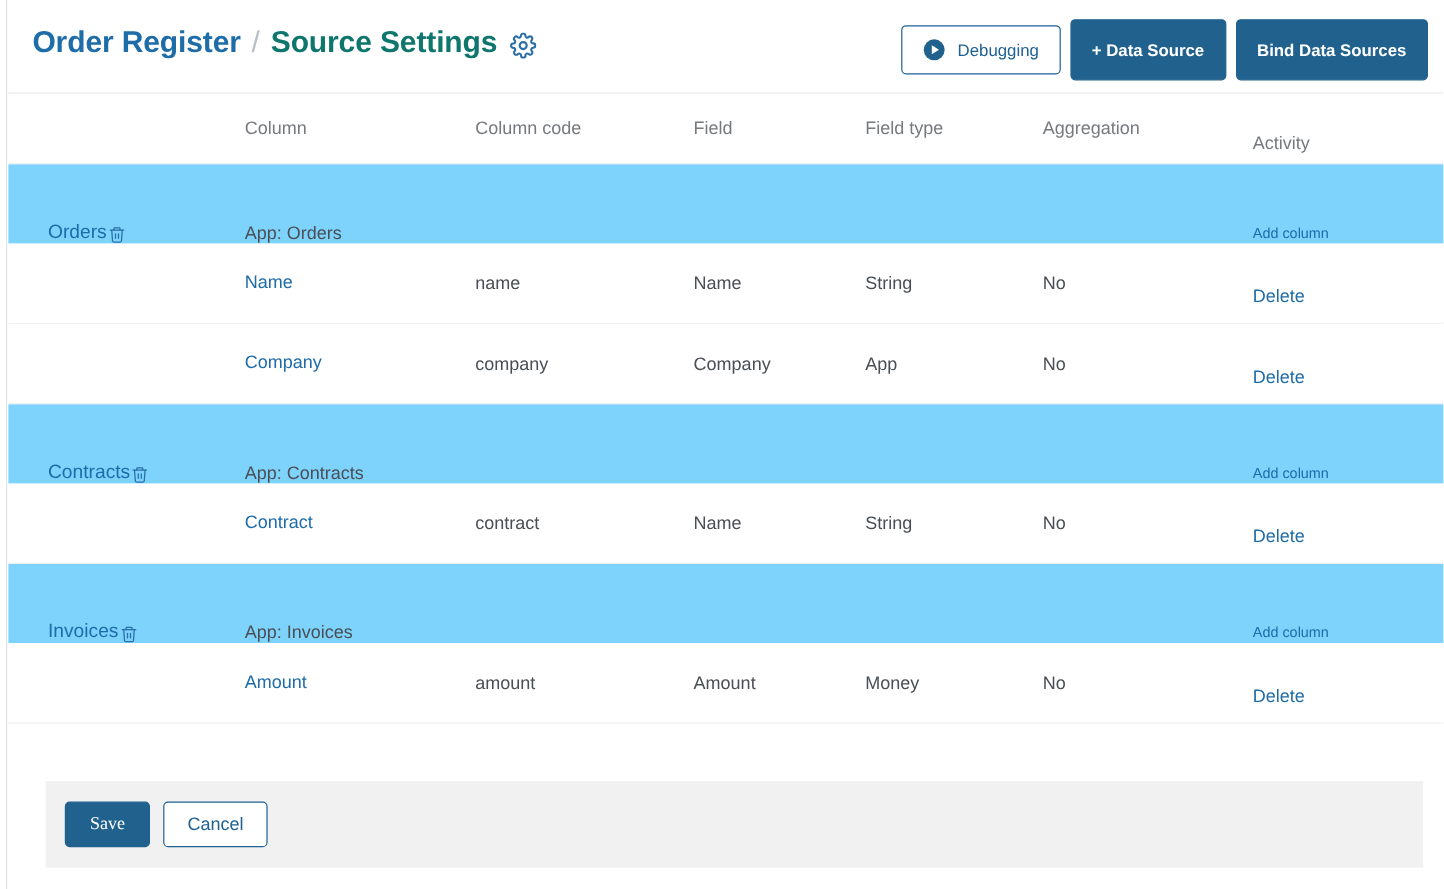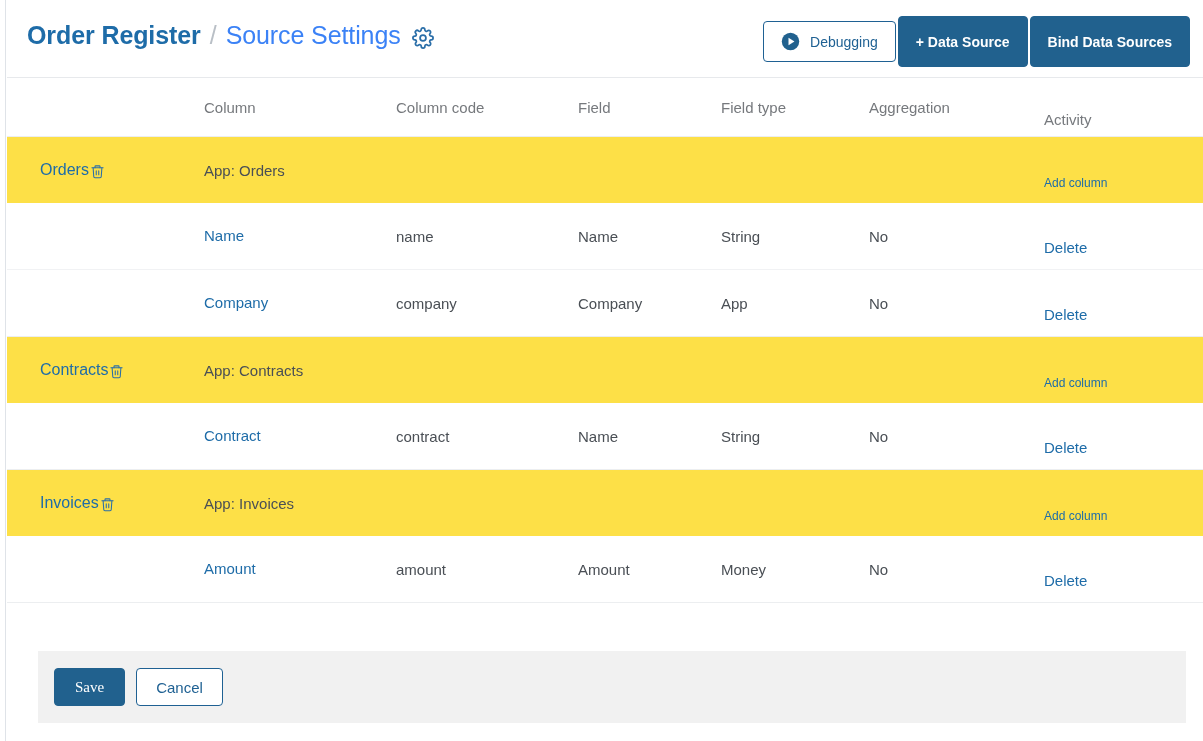--- a/index.html
+++ b/index.html
@@ -57,41 +57,41 @@
 
   .crumb-sep {
     font-size: 25px;
     color: #b9bfc6;
     margin: 0 9px;
     font-weight: normal;
   }
 
   .crumb-current {
     font-size: 25px;
-    font-weight: normal;
-    color: #3b82f6;
+    font-weight: bold;
+    color: #0f766e;
     letter-spacing: -0.1px;
   }
 
   .gear-icon {
     margin-left: 11px;
     display: inline-flex;
     align-items: center;
     cursor: pointer;
     position: relative;
     top: 2px;
   }
 
   .hdr-actions {
     position: absolute;
     right: 13px;
     top: 16px;
     display: flex;
     align-items: center;
-    gap: 2px;
+    gap: 8px;
   }
 
   .btn {
     font-family: "Liberation Sans", sans-serif;
     font-size: 14px;
     border-radius: 4px;
     cursor: pointer;
     display: inline-flex;
     align-items: center;
     justify-content: center;
@@ -133,21 +133,22 @@
   }
 
   .row-head {
     height: 58px;
     background: #ffffff;
     border-bottom: 1px solid #eceef0;
   }
 
   .row-group {
     height: 66px;
-    background: #fde047;
+    background: #7dd3fc;
+    align-items: flex-end;
   }
 
   .row-data {
     height: 67px;
     background: #ffffff;
     border-bottom: 1px solid #f1f2f4;
   }
 
   .row-data.no-border { border-bottom: 1px solid #eceef0; }
 

